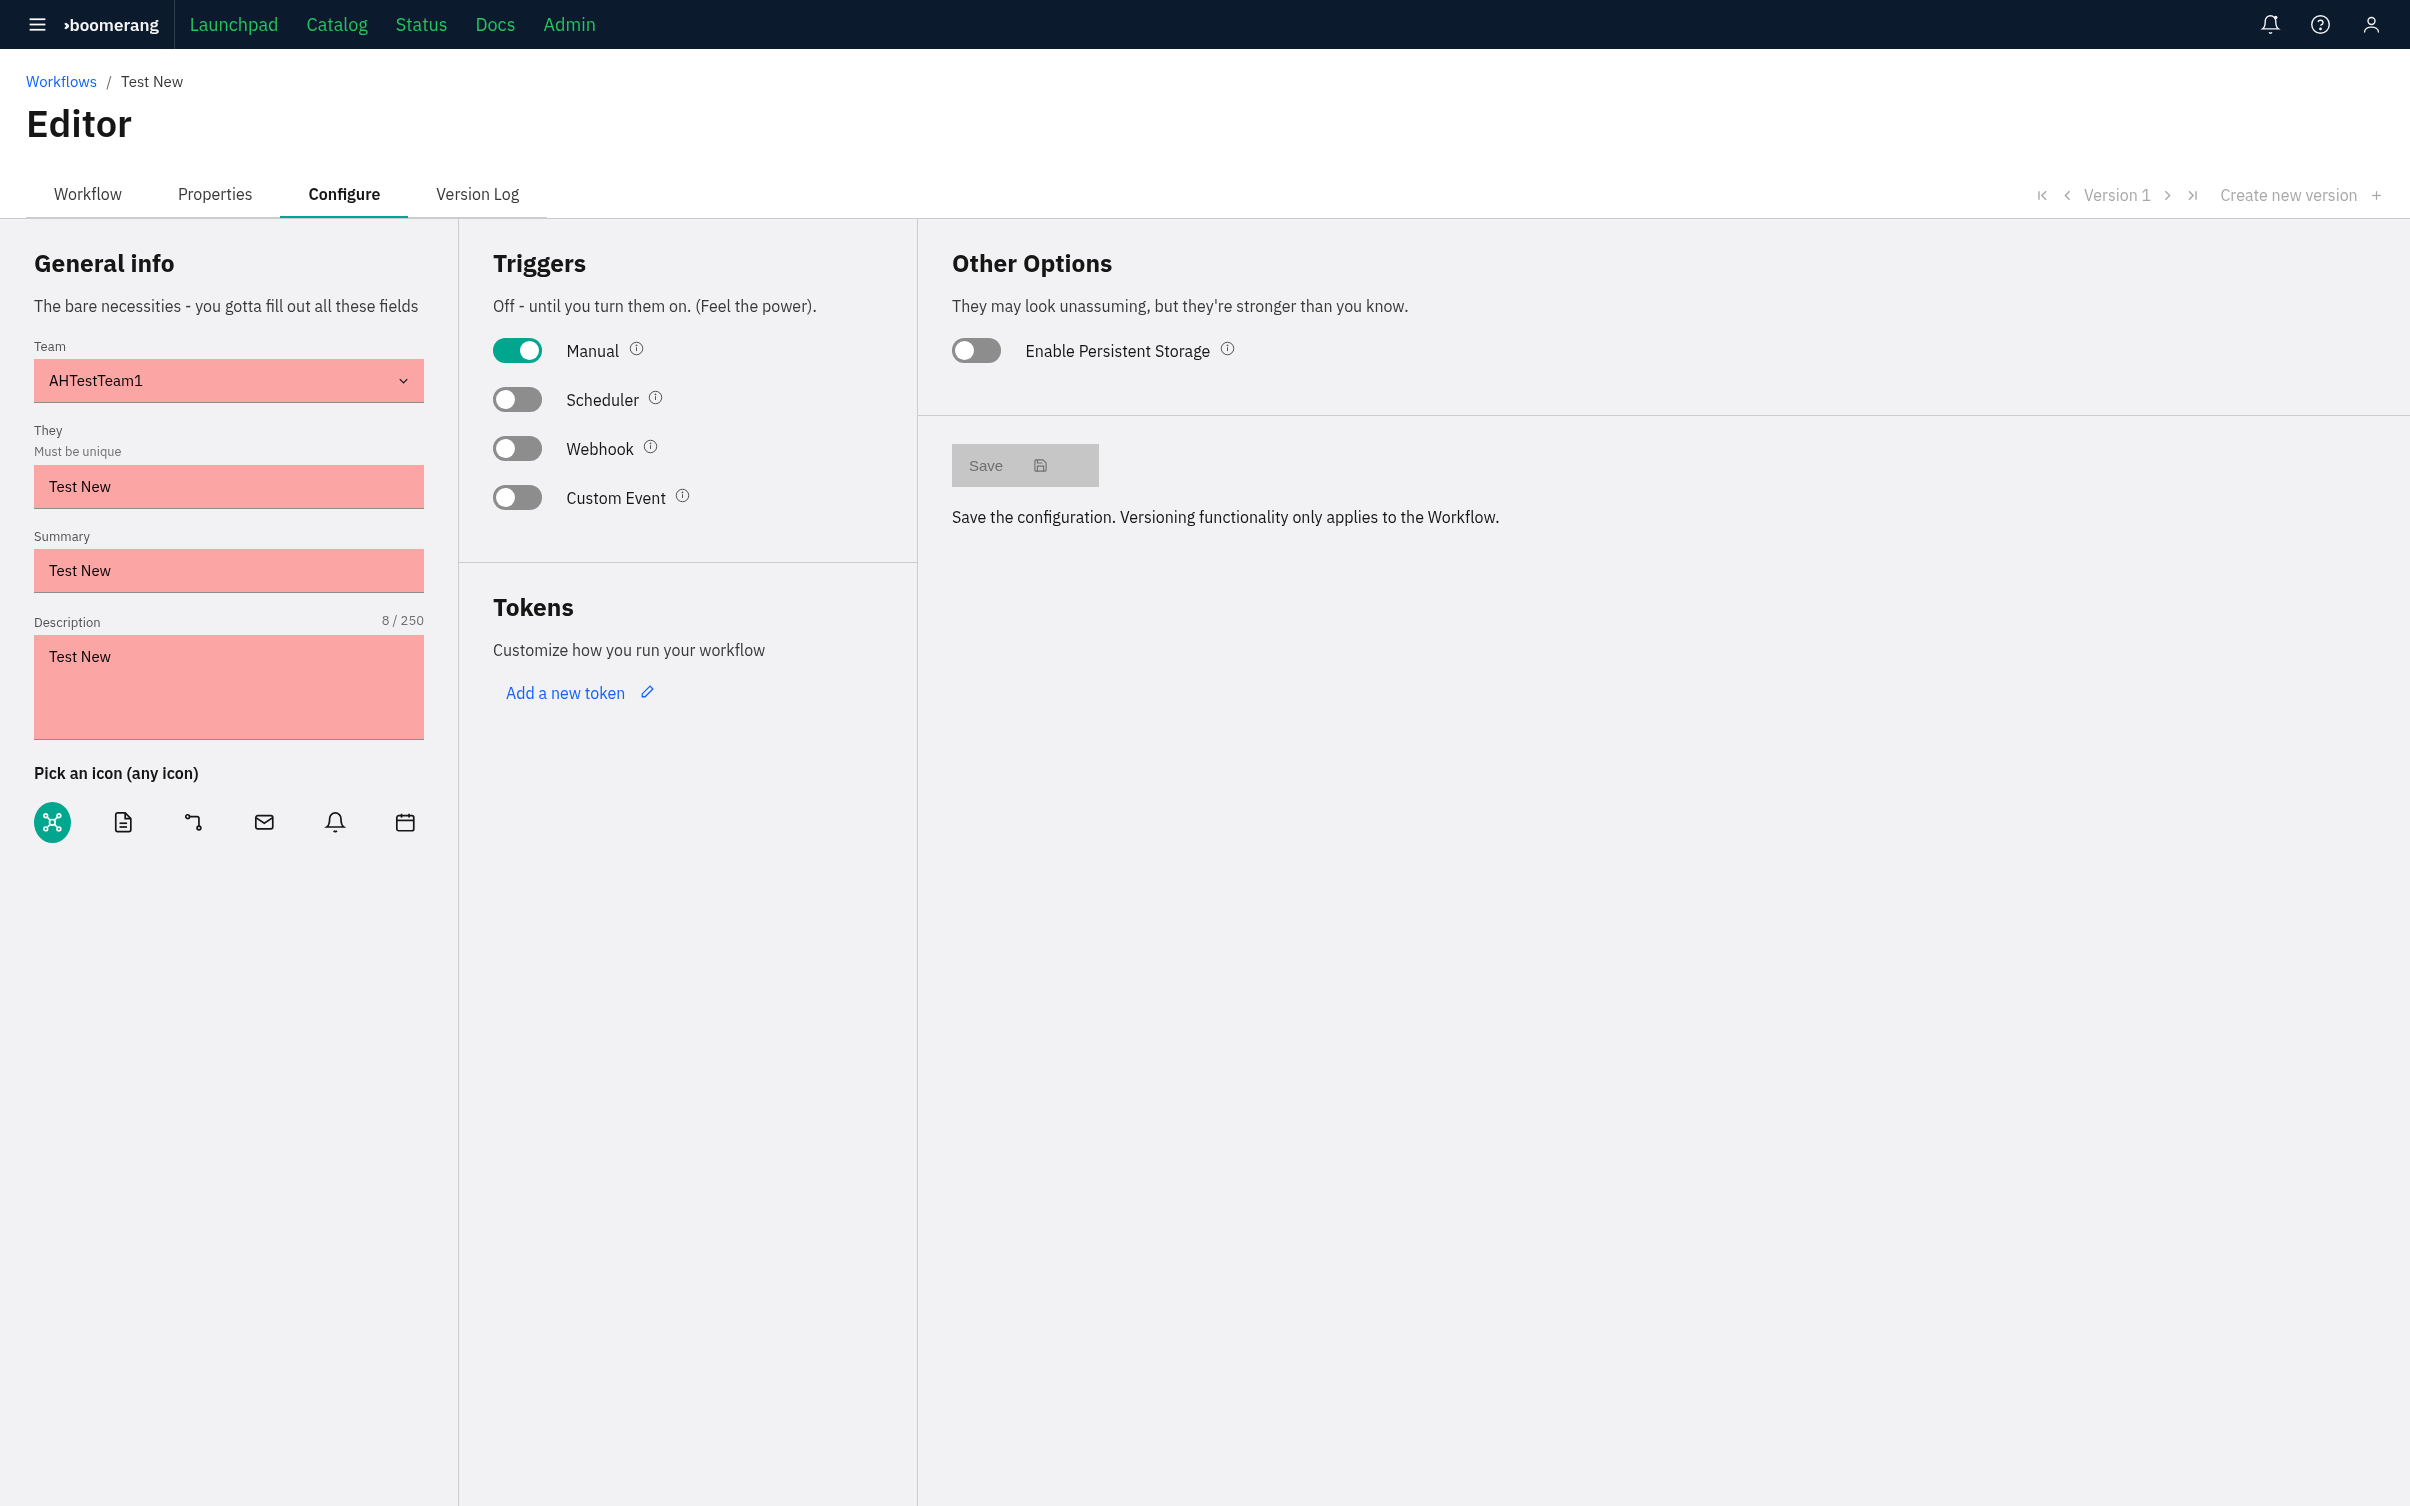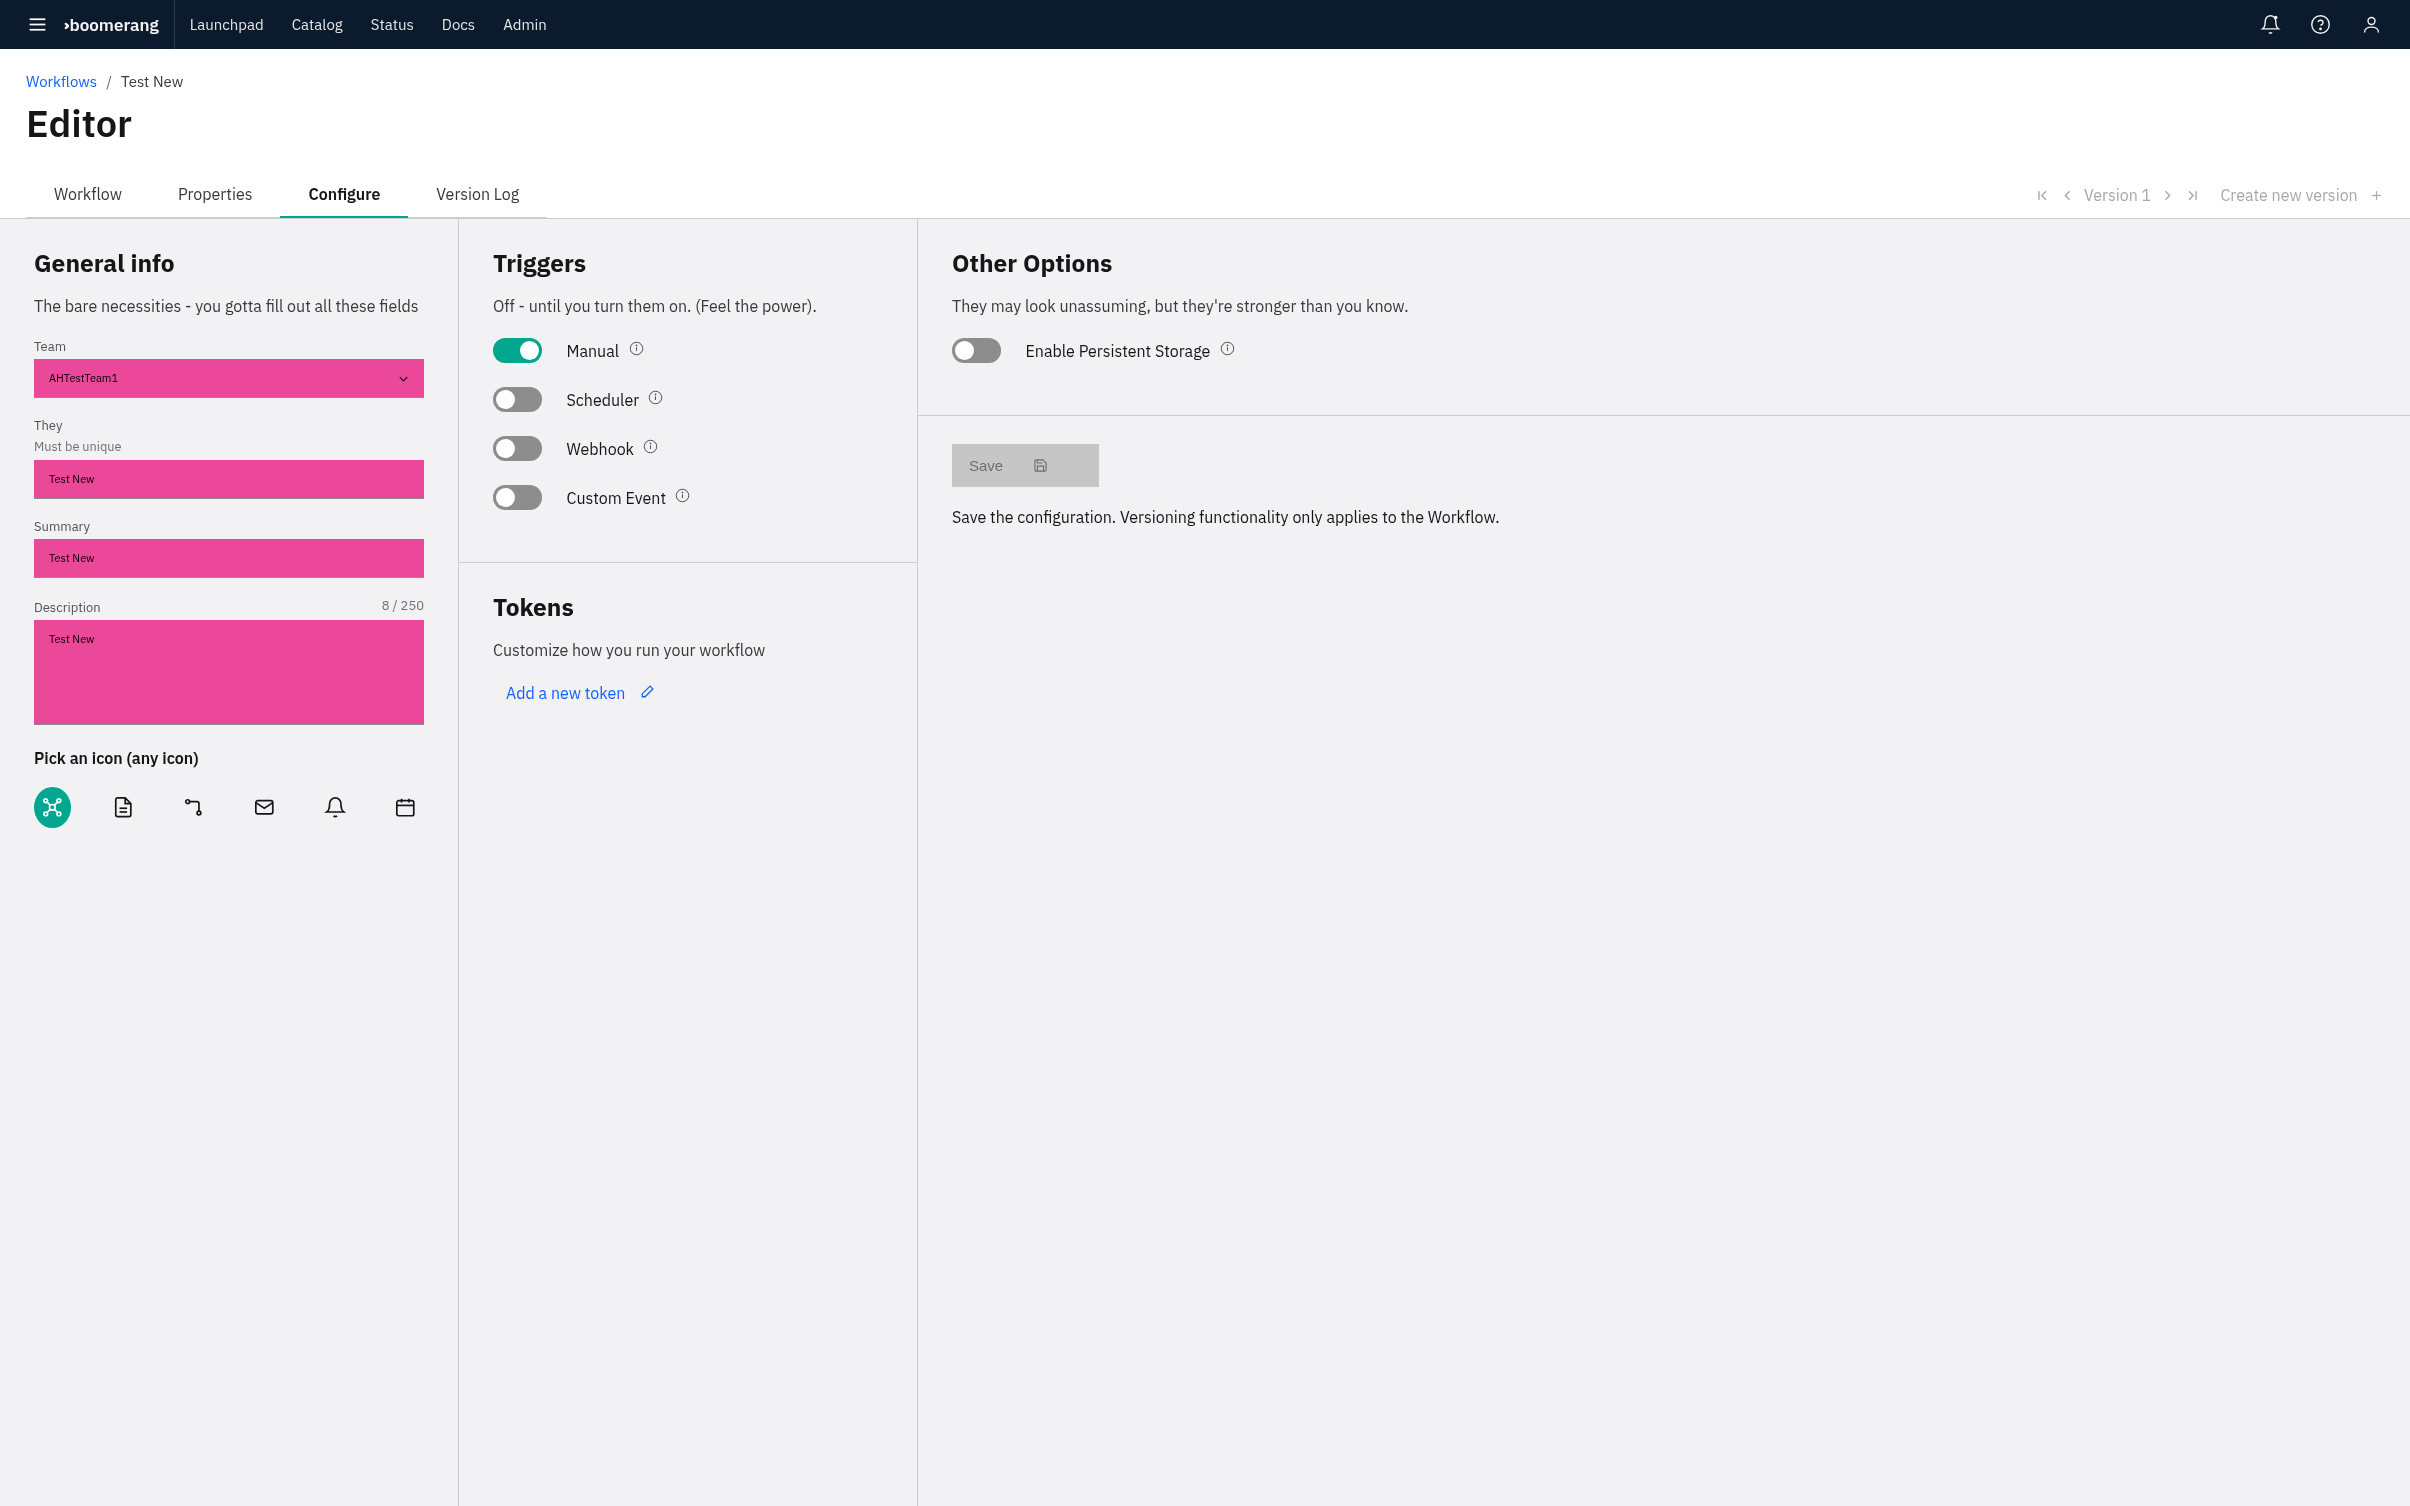--- a/index.html
+++ b/index.html
@@ -5,21 +5,21 @@
 * { box-sizing: border-box; margin: 0; padding: 0; }
 body { font-family: "IBM Plex Sans", -apple-system, Helvetica, Arial, sans-serif; color: #161616; background: #fff; font-size: 15px; }
 
 
 .topbar { background: #0b1a2d; height: 49px; display: flex; align-items: center; padding: 0 15px; color: #f4f4f4; }
 .hamburger { width: 45px; height: 45px; display: flex; align-items: center; justify-content: center; cursor: pointer; }
 .hamburger svg { stroke: #fff; }
 .brand { display: flex; align-items: center; font-weight: 600; font-size: 17px; padding: 0 15px 0 3.8px; border-right: 0.9px solid rgba(255,255,255,0.15); height: 100%; margin-right: 15px; }
 .brand .chev { margin-right: 3.8px; font-weight: 700; letter-spacing: -3.8px; font-size: 15px; }
 .nav-links { display: flex; gap: 28px; }
-.nav-link { color: #e5e5e5; font-size: 15px; cursor: pointer; }
+.nav-link { color: #22c55e; font-size: 18px; cursor: pointer; }
 .spacer { flex: 1; }
 .top-icons { display: flex; gap: 26px; padding-right: 11.3px; }
 .top-icon { width: 24.5px; height: 24.5px; display: flex; align-items: center; justify-content: center; cursor: pointer; color: #f4f4f4; }
 
 
 .page-head { padding: 22.6px 26px 0 26px; }
 .breadcrumb { font-size: 15px; margin-bottom: 7.5px; }
 .breadcrumb a { color: #0f62fe; text-decoration: none; }
 .breadcrumb .sep { color: #6f6f6f; padding: 0 5.6px; }
 .breadcrumb .cur { color: #393939; }
@@ -40,21 +40,21 @@
 .col { border-right: 0.9px solid #ccc; }
 .col:last-child { border-right: none; }
 .panel { padding: 28px 34px; }
 .panel h2 { font-size: 24.5px; font-weight: 700; margin-bottom: 17px; }
 .panel .sub { font-size: 16px; color: #393939; margin-bottom: 22.6px; }
 
 
 .field { margin-bottom: 19px; }
 .field-label { font-size: 13px; color: #525252; margin-bottom: 3.8px; }
 .field-help { font-size: 12.7px; color: #6f6f6f; margin-bottom: 5.6px; }
-.input, .select, .textarea { width: 100%; background: #ec4899; border: none; border-bottom: 0.9px solid #8d8d8d; padding: 12.2px 15px; font-size: 11px; font-family: inherit; }
+.input, .select, .textarea { width: 100%; background: #fca5a5; border: none; border-bottom: 0.9px solid #8d8d8d; padding: 12.2px 15px; font-size: 15px; font-family: inherit; }
 .select-wrap { position: relative; }
 .select-wrap .chev-d { position: absolute; right: 13px; top: 50%; transform: translateY(-50%); pointer-events: none; }
 .textarea { height: 105px; resize: none; }
 .counter { float: right; font-size: 13px; color: #6f6f6f; }
 
 .icon-row-label { font-size: 16px; font-weight: 600; margin-top: 19px; margin-bottom: 19px; }
 .icon-grid { display: flex; gap: 34px; align-items: center; }
 .ic-pick { width: 41px; height: 41px; display: flex; align-items: center; justify-content: center; border-radius: 50%; cursor: pointer; }
 .ic-pick.active { background: #00a78e; color: #fff; }
 

